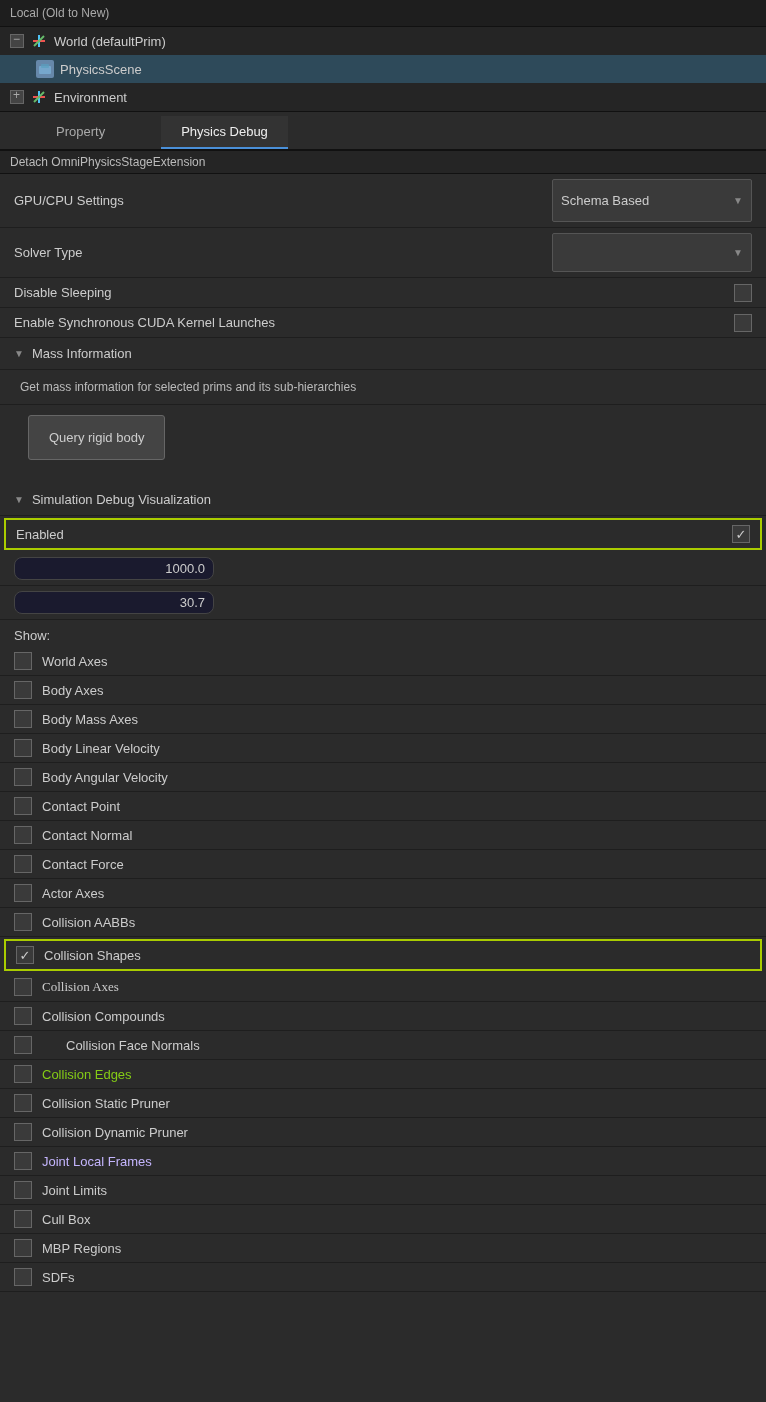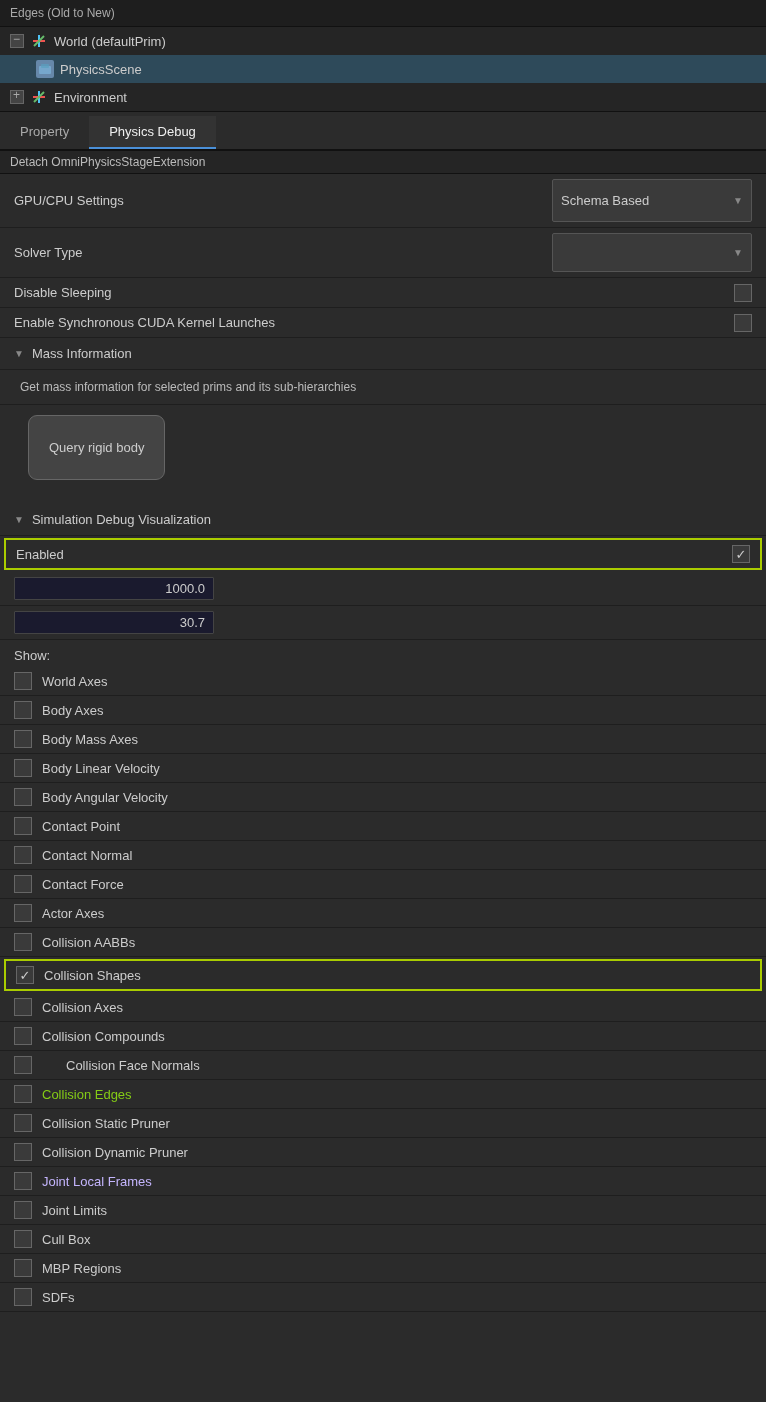--- a/index.html
+++ b/index.html
@@ -92,20 +92,21 @@
       background: #2b2b2b;
       border-bottom: 1px solid #111;
       padding-top: 4px;
     }
     .tab {
       padding: 8px 20px;
       cursor: pointer;
       color: #aaa;
       font-size: 13px;
       border-bottom: 2px solid transparent;
+      margin-left: 36px;
     }
     .tab.active {
       background: #333;
       color: #eee;
       border-bottom: 2px solid #4a90d9;
     }
 
     
     .panel {
       background: #2b2b2b;
@@ -165,21 +166,21 @@
     }
     .checkbox-widget.checked::after {
       content: '✓';
       font-size: 13px;
       color: #ccc;
     }
 
     .number-field {
       background: #1a1a2e;
       border: 1px solid #444;
-      border-radius: 1px;
+      border-radius: 8px;
       padding: 3px 8px;
       color: #ccc;
       text-align: right;
       min-width: 200px;
     }
 
     
     .section-collapse {
       display: flex;
       align-items: center;
@@ -204,22 +205,22 @@
       padding: 8px 20px;
       color: #bbb;
       font-size: 12px;
       line-height: 1.5;
       border-bottom: 1px solid #1e1e1e;
     }
     .query-button {
       margin: 6px 14px 12px;
       background: #444;
       border: 1px solid #666;
-      border-radius: 9px;
-      padding: 24px 20px;
+      border-radius: 3px;
+      padding: 14px 20px;
       color: #ccc;
       cursor: pointer;
       font-size: 13px;
       display: inline-block;
     }
 
     
     .show-label {
       padding: 8px 14px 4px;
       color: #ccc;
@@ -240,21 +241,21 @@
     
     .xform-svg {
       width: 18px;
       height: 18px;
     }
   </style>
 </head>
 <body>
 
 <div class="tree-header">
-  <span>Edges (Old to New)</span>
+  <span>Local (Old to New)</span>
 </div>
 
 <div class="tree-area">
 
   <div class="tree-item">
     <span class="tree-icon-minus"></span>
     <svg class="xform-svg" viewBox="0 0 18 18">
       <line x1="9" y1="3" x2="9" y2="15" stroke="#4fc3f7" stroke-width="2"></line>
       <line x1="3" y1="9" x2="15" y2="9" stroke="#ef5350" stroke-width="2"></line>
       <line x1="4" y1="14" x2="14" y2="4" stroke="#66bb6a" stroke-width="2"></line>
@@ -393,21 +394,21 @@
       <div style="display: flex; align-items: center; padding: 5px 14px; gap: 10px; border-bottom: 1px solid rgb(30, 30, 30);">
         <div style="width: 18px; height: 18px; background: rgb(58, 58, 58); border: 1px solid rgb(102, 102, 102); display: inline-flex; align-items: center; justify-content: center; cursor: pointer; flex-shrink: 0;"></div>
         <span style="color: rgb(204, 204, 204); font-size: 13px;">Collision AABBs</span>
       </div>
       <div style="display: flex; align-items: center; padding: 5px 10px; gap: 10px; border: 2px solid rgb(170, 204, 0); margin: 2px 4px;">
         <div style="width: 18px; height: 18px; background: rgb(58, 58, 58); border: 1px solid rgb(102, 102, 102); display: inline-flex; align-items: center; justify-content: center; cursor: pointer; flex-shrink: 0; color: rgb(204, 204, 204); font-size: 13px;">✓</div>
         <span style="color: rgb(204, 204, 204); font-size: 13px;">Collision Shapes</span>
       </div>
       <div style="display: flex; align-items: center; padding: 5px 14px; gap: 10px; border-bottom: 1px solid rgb(30, 30, 30);">
         <div style="width: 18px; height: 18px; background: rgb(58, 58, 58); border: 1px solid rgb(102, 102, 102); display: inline-flex; align-items: center; justify-content: center; cursor: pointer; flex-shrink: 0;"></div>
-        <span style="color: rgb(204, 204, 204); font-size: 13px;">Collision Axes</span>
+        <span style="color: rgb(204, 204, 204); font-size: 13px; font-family: Liberation Serif, serif;">Collision Axes</span>
       </div>
       <div style="display: flex; align-items: center; padding: 5px 14px; gap: 10px; border-bottom: 1px solid rgb(30, 30, 30);">
         <div style="width: 18px; height: 18px; background: rgb(58, 58, 58); border: 1px solid rgb(102, 102, 102); display: inline-flex; align-items: center; justify-content: center; cursor: pointer; flex-shrink: 0;"></div>
         <span style="color: rgb(204, 204, 204); font-size: 13px;">Collision Compounds</span>
       </div>
       <div style="display: flex; align-items: center; padding: 5px 14px; gap: 10px; border-bottom: 1px solid rgb(30, 30, 30);">
         <div style="width: 18px; height: 18px; background: rgb(58, 58, 58); border: 1px solid rgb(102, 102, 102); display: inline-flex; align-items: center; justify-content: center; cursor: pointer; flex-shrink: 0;"></div>
         <span style="color: rgb(204, 204, 204); font-size: 13px; margin-left: 24px;">Collision Face Normals</span>
       </div>
       <div style="display: flex; align-items: center; padding: 5px 14px; gap: 10px; border-bottom: 1px solid rgb(30, 30, 30);">

